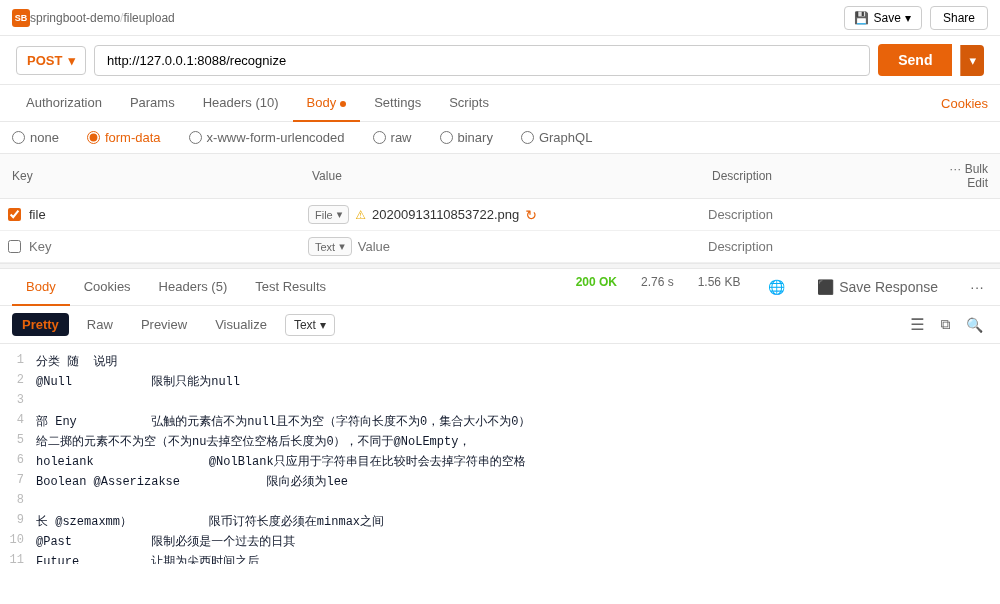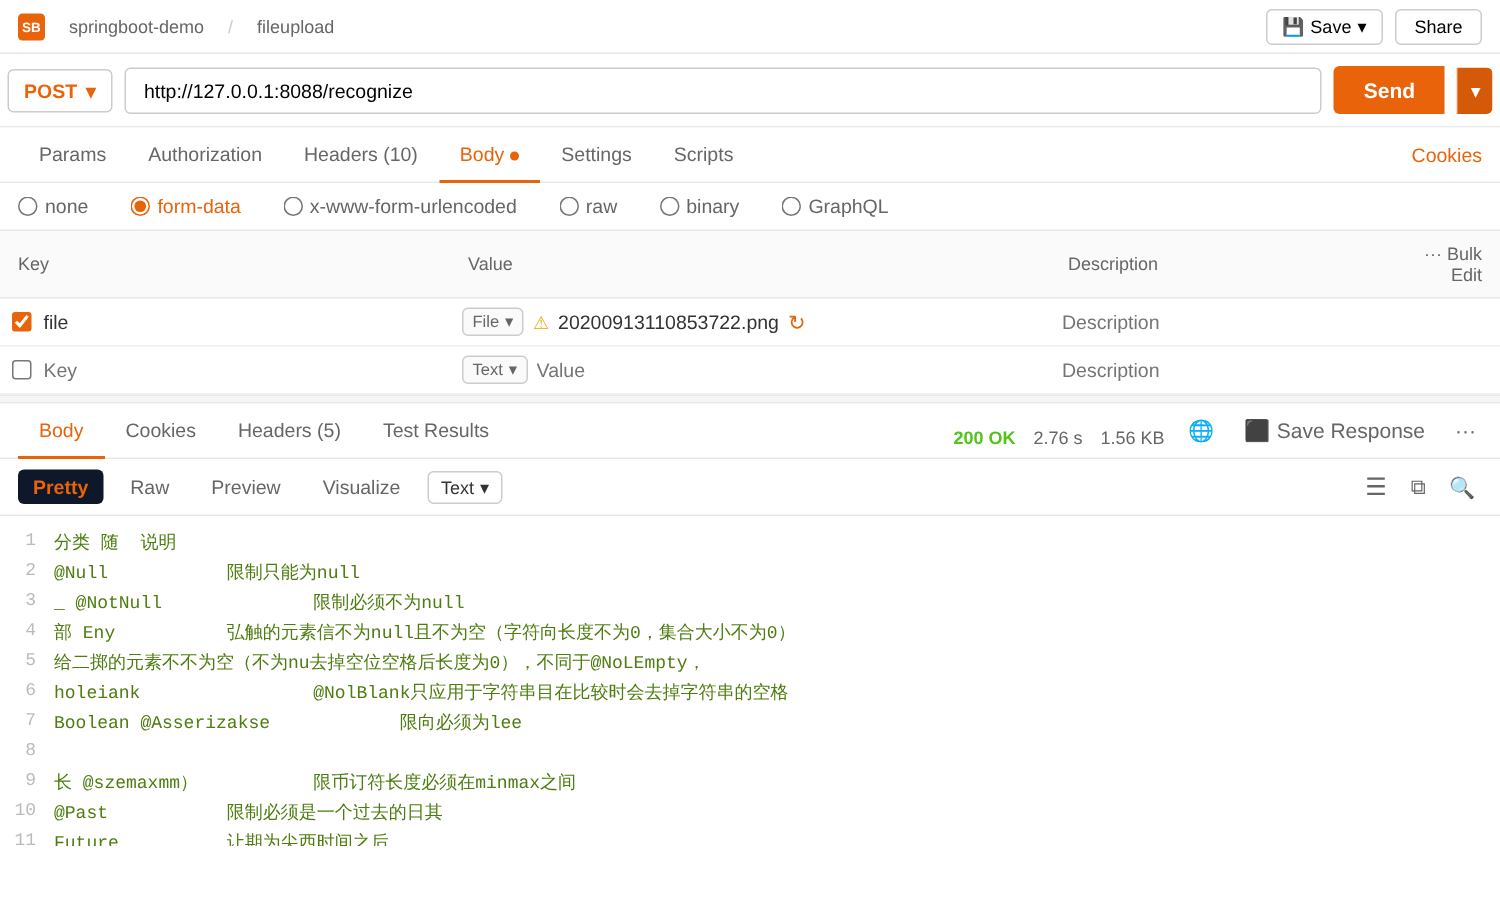--- a/index.html
+++ b/index.html
@@ -4,31 +4,31 @@
   <style>
     * { box-sizing: border-box; margin: 0; padding: 0; }
     body { font-family: -apple-system, BlinkMacSystemFont, 'Segoe UI', Arial, sans-serif; font-size: 13px; background: #fff; color: #333; }
 
     
     .top-bar {
       display: flex; align-items: center; justify-content: space-between;
       padding: 6px 12px; background: #fff; border-bottom: 1px solid #e8e8e8;
       height: 36px;
     }
-    .top-bar-left { display: flex; align-items: center; gap: 16px; color: #666; font-size: 12px; text-align: right; }
+    .top-bar-left { display: flex; align-items: center; gap: 0; color: #666; font-size: 12px; text-align: right; }
     .top-bar-left .logo { width: 18px; height: 18px; background: #e8630a; border-radius: 3px; display: flex; align-items: center; justify-content: center; color: #fff; font-size: 9px; font-weight: bold; }
     .top-bar-left .sep { color: #ccc; }
     .top-bar-right { display: flex; align-items: center; gap: 8px; }
     .btn-save { display: flex; align-items: center; gap: 4px; border: 1px solid #ccc; border-radius: 4px; padding: 4px 10px; background: #fff; cursor: pointer; font-size: 12px; }
     .btn-share { border: 1px solid #ccc; border-radius: 4px; padding: 4px 12px; background: #fff; cursor: pointer; font-size: 12px; }
 
     
     .url-bar {
       display: flex; align-items: center; gap: 8px;
-      padding: 8px 5px; background: #fff; border-bottom: 1px solid #e8e8e8;
+      padding: 8px 16px; background: #fff; border-bottom: 1px solid #e8e8e8;
     }
     .method-select {
       border: 1px solid #ccc; border-radius: 4px; padding: 6px 10px;
       background: #fff; font-size: 13px; font-weight: 600; color: #e8630a;
       cursor: pointer; display: flex; align-items: center; gap: 6px;
     }
     .url-input {
       flex: 1; border: 1px solid #ccc; border-radius: 4px;
       padding: 7px 12px; font-size: 13px; outline: none;
     }
@@ -98,21 +98,21 @@
     
     .response-tab-bar {
       display: flex; align-items: center; padding: 0 12px;
       border-bottom: 1px solid #e8e8e8; background: #fff;
     }
     .response-tab-item {
       padding: 10px 14px; font-size: 13px; cursor: pointer; color: #666;
       border-bottom: 2px solid transparent; margin-bottom: -1px;
     }
     .response-tab-item.active { color: #e8630a; border-bottom-color: #e8630a; }
-    .response-meta { margin-left: auto; display: flex; align-items: flex-end; gap: 12px; font-size: 12px; }
+    .response-meta { margin-left: auto; display: flex; align-items: flex-start; gap: 24px; font-size: 12px; }
     .status-200 { color: #52c41a; font-weight: 600; }
     .meta-value { color: #666; }
     .icon-btn { background: none; border: none; cursor: pointer; color: #666; font-size: 14px; padding: 4px; }
 
     
     .format-bar {
       display: flex; align-items: center; gap: 8px;
       padding: 6px 12px; border-bottom: 1px solid #e8e8e8; background: #fff;
     }
     .format-btn {
@@ -131,21 +131,21 @@
       background: #fff; padding: 8px 0; overflow-y: auto; max-height: 220px;
       font-family: 'Courier New', Courier, monospace; font-size: 12px;
     }
     .code-line {
       display: flex; min-height: 20px; padding: 1px 0;
     }
     .line-num {
       width: 36px; text-align: right; padding-right: 12px;
       color: #bbb; font-size: 12px; flex-shrink: 0; user-select: none;
     }
-    .line-content { color: #4d7c0f; font-size: 12px; white-space: pre; }
+    .line-content { color: #0f172a; font-size: 12px; white-space: pre; }
 
     
     ::-webkit-scrollbar { width: 6px; }
     ::-webkit-scrollbar-track { background: #f1f1f1; }
     ::-webkit-scrollbar-thumb { background: #ccc; border-radius: 3px; }
   </style>
 </head>
 <body>
 
 <div class="top-bar">
@@ -169,22 +169,22 @@
   <div class="method-select">
     <span>POST</span>
     <span>▾</span>
   </div>
   <input class="url-input" type="text" value="http://127.0.0.1:8088/recognize" style="">
   <button class="btn-send">Send</button>
   <button class="btn-send-arrow">▾</button>
 </div>
 
 <div class="tab-bar">
+  <div class="tab-item">Authorization</div>
   <div class="tab-item">Params</div>
-  <div class="tab-item">Authorization</div>
   <div class="tab-item">Headers (10)</div>
   <div class="tab-item active">
     <span>Body</span><span class="dot"></span>
   </div>
   <div class="tab-item">Settings</div>
   <div class="tab-item">Scripts</div>
   <span class="tab-bar-right">Cookies</span>
 </div>
 
 <div class="body-options">
@@ -316,21 +316,20 @@
     <div class="code-line">
       <span class="line-num">1</span>
       <span class="line-content">分类 随	说明</span>
     </div>
     <div class="code-line">
       <span class="line-num">2</span>
       <span class="line-content">@Null		限制只能为null</span>
     </div>
     <div class="code-line">
       <span class="line-num">3</span>
-      <span class="line-content">_ @NotNull		限制必须不为null</span>
     </div>
     <div class="code-line">
       <span class="line-num">4</span>
       <span class="line-content">部 Eny		弘触的元素信不为null且不为空（字符向长度不为0，集合大小不为0）</span>
     </div>
     <div class="code-line">
       <span class="line-num">5</span>
       <span class="line-content">给二掷的元素不不为空（不为nu去掉空位空格后长度为0），不同于@NoLEmpty，</span>
     </div>
     <div class="code-line">

